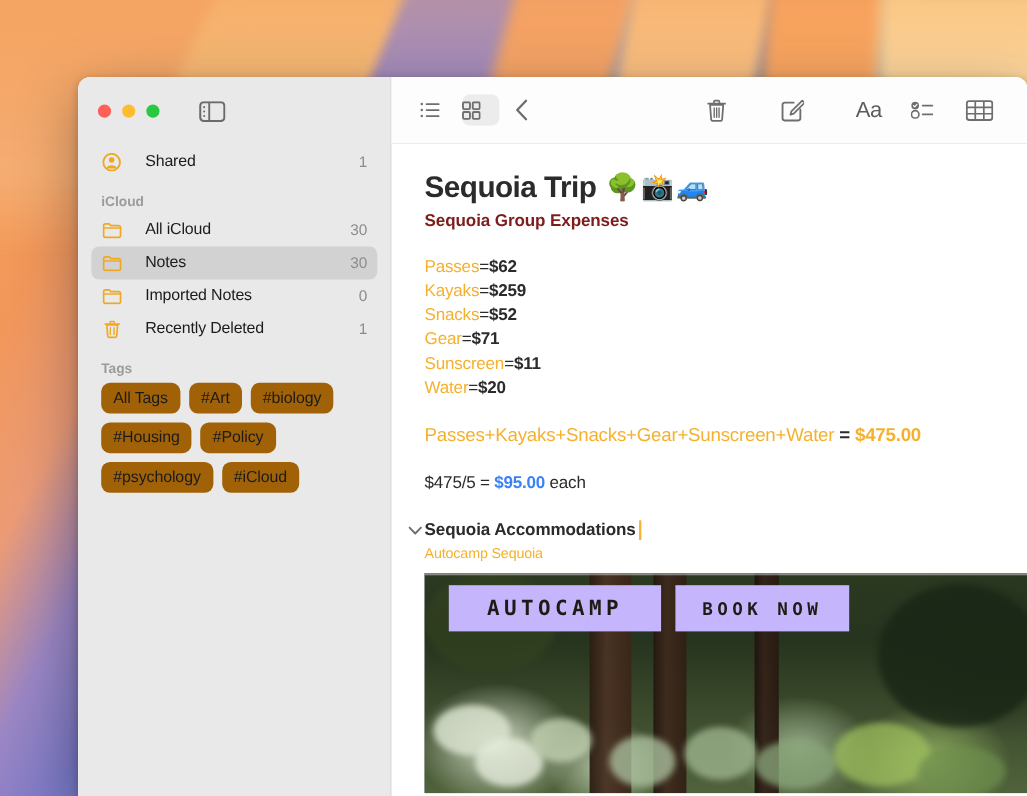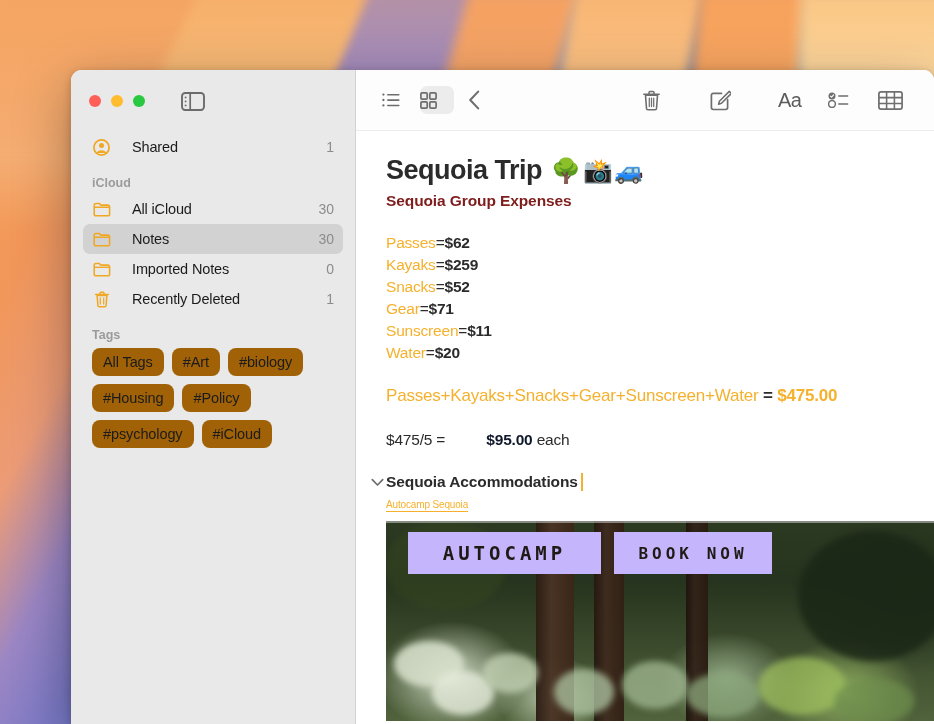--- a/index.html
+++ b/index.html
@@ -147,36 +147,36 @@
 
   .sum-line {
     margin-top:21px; font-size:17px; line-height:22px; letter-spacing:-0.2px; color:#2b2b2b;
   }
   .sum-line .op { color:#2b2b2b; font-weight:600; }
   .sum-line .res { color:#f5b12d; font-weight:600; }
 
   .div-line {
     margin-top:22px; font-size:15.5px; line-height:22px; letter-spacing:-0.2px; color:#2b2b2b;
   }
-  .div-line .res { color:#0f172a; font-weight:600;margin-left:37px; }
+  .div-line .res { color:#3b82f6; font-weight:600; }
 
   .section-head {
     margin-top:22px; display:flex; align-items:center; margin-left:-18px;
   }
   .chev { width:18px; height:18px; display:flex; align-items:center; justify-content:center; color:#6e6e6e; flex:0 0 18px; }
   .section-head .txt {
     font-size:15.5px; font-weight:700; color:#2b2b2b; letter-spacing:-0.1px;text-align:center;
   }
   .caret {
     display:inline-block; width:2px; height:18px; background:#f5b12d;
     margin-left:3px; vertical-align:-3px;
   }
   .link-line { margin-top:3px; }
   .note-link {
-    font-size:10px; color:#f5b12d; text-decoration:underline;
+    font-size:13px; color:#f5b12d; 
     text-underline-offset:2.5px; letter-spacing:-0.15px;
   }
 
   
   .attach {
     margin-top:9px; margin-left:30px; height:200px; width:549px;
     position:relative; overflow:hidden; background:#1d2415;
   }
   .forest { position:absolute; inset:0; }
   .f-bg {

